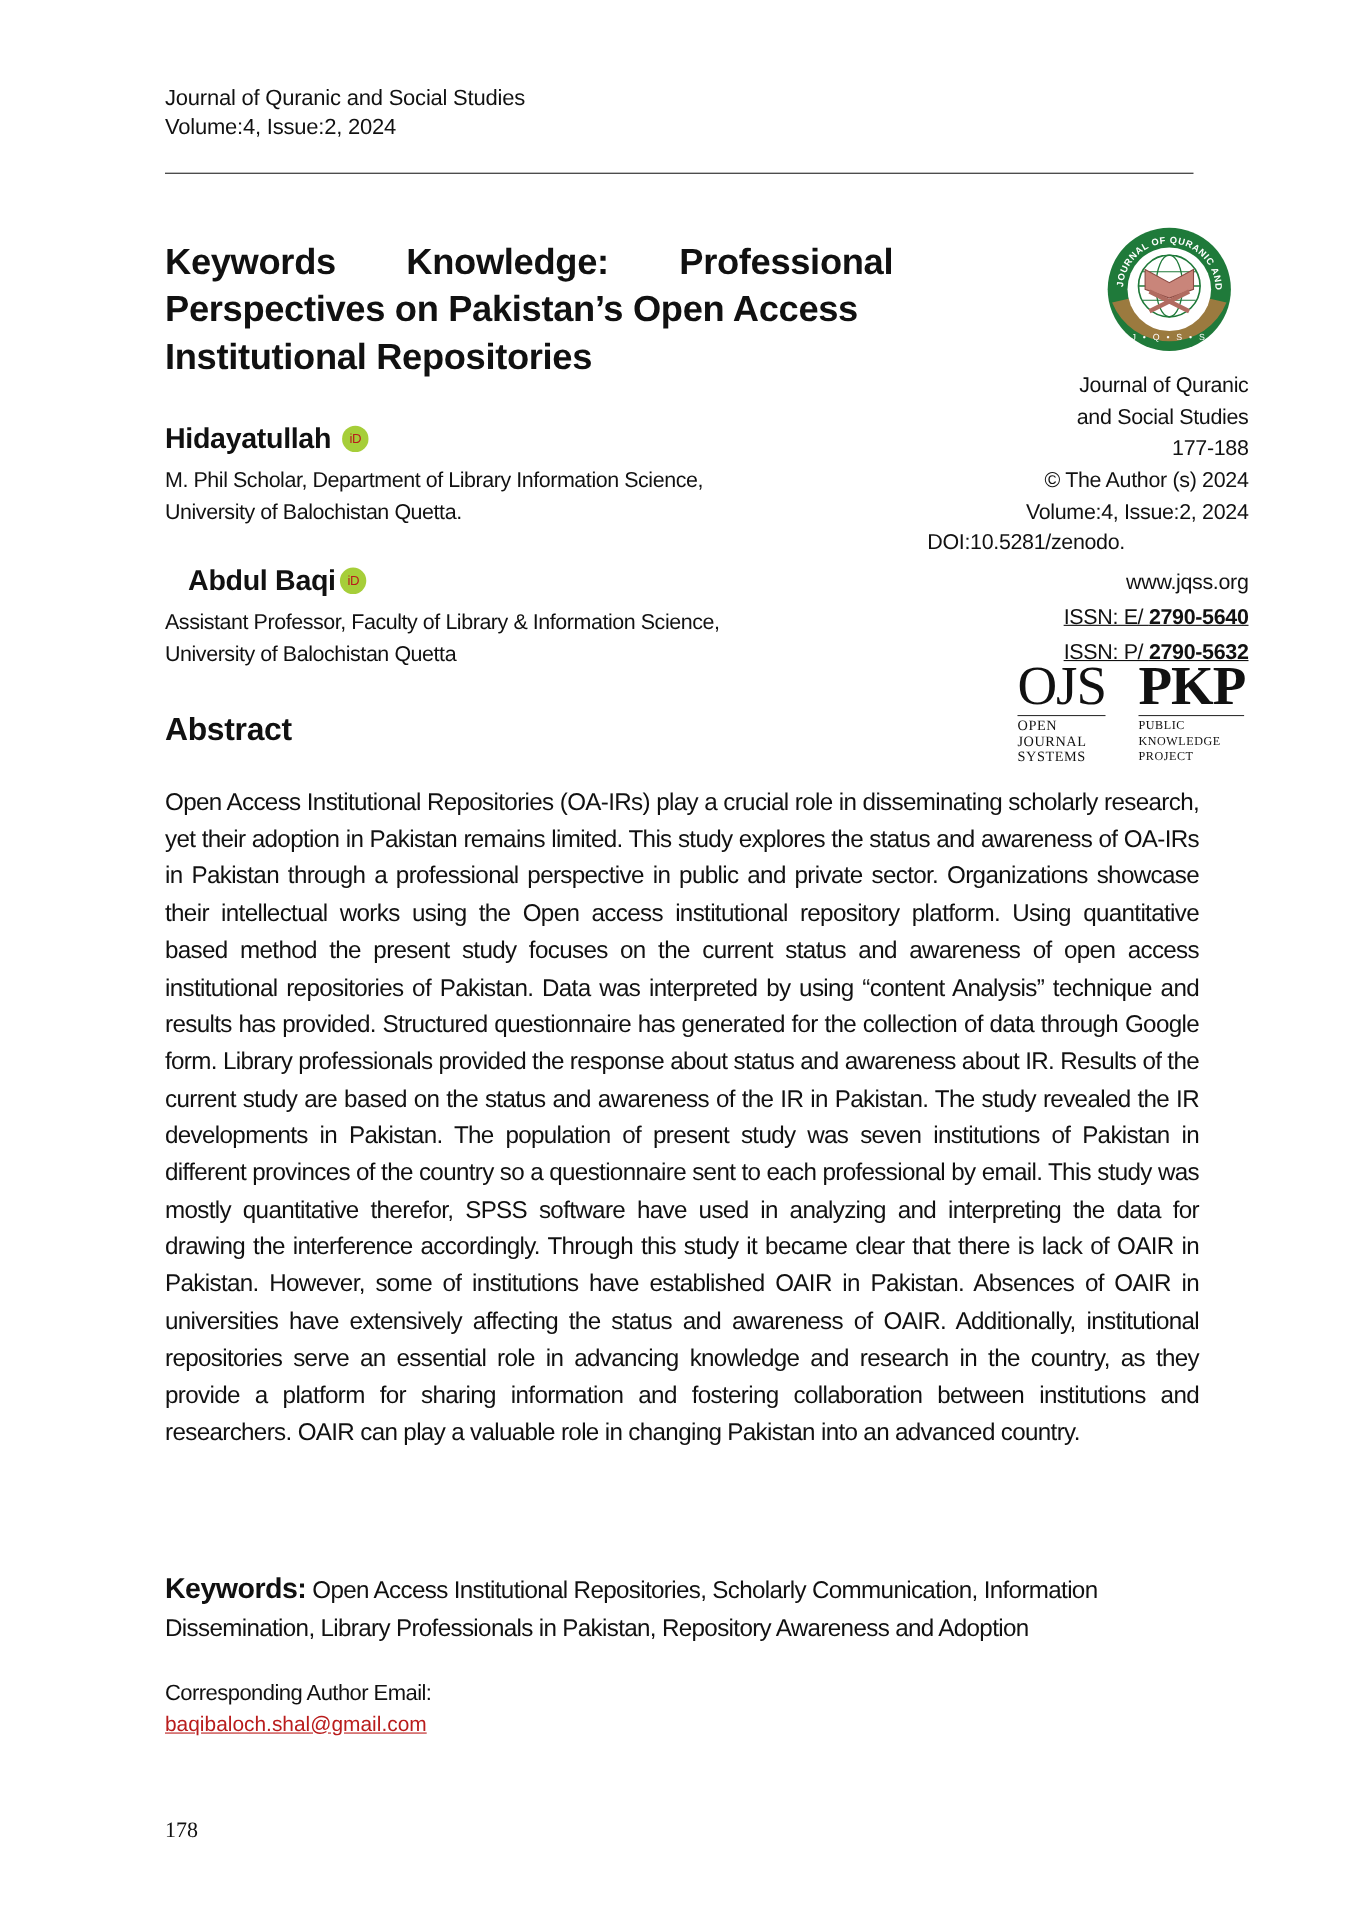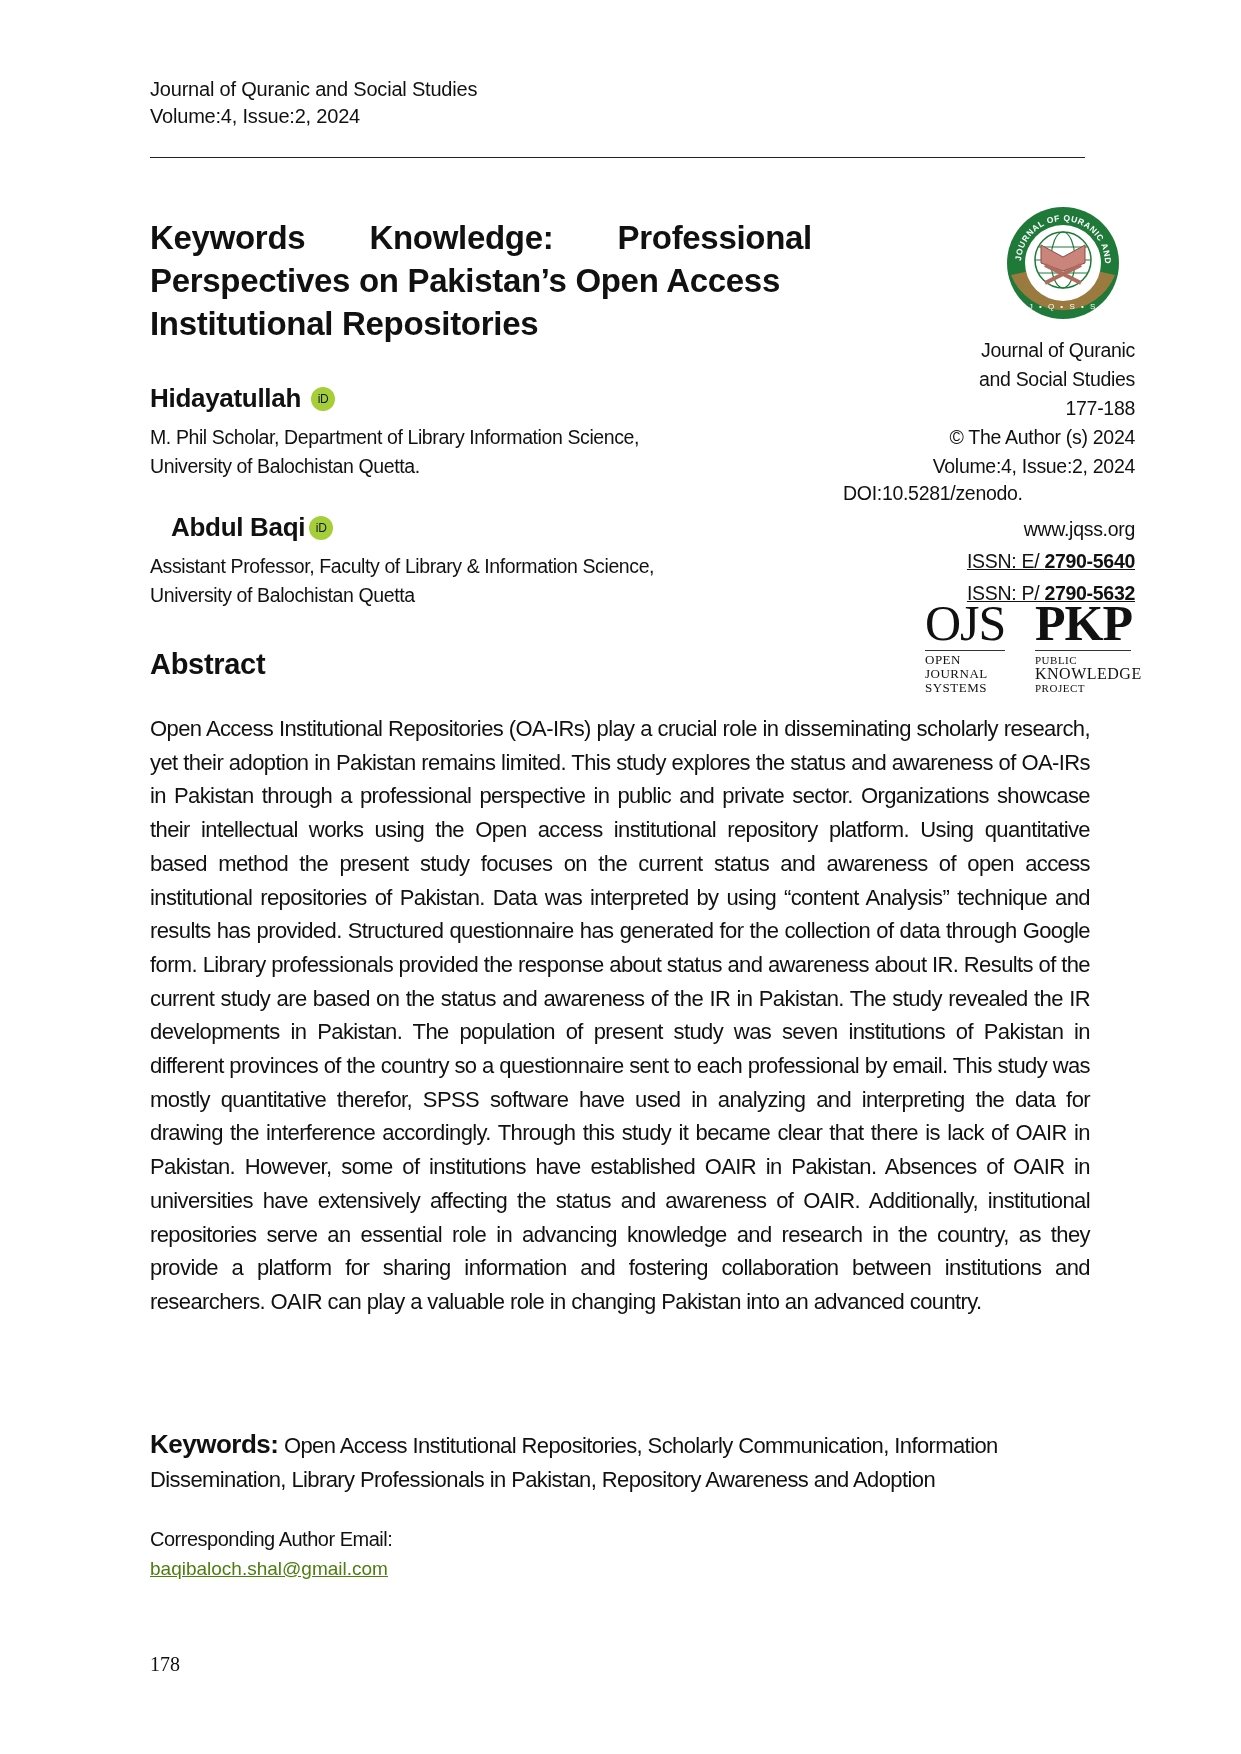--- a/index.html
+++ b/index.html
@@ -14,30 +14,30 @@
   .logo{left:1005px;top:205px;width:116px;height:116px;}
   .rcol{right:106px;top:336px;text-align:right;font-size:19.5px;line-height:29px;letter-spacing:-0.3px;}
   .doi{left:843px;top:482px;font-size:19.5px;letter-spacing:-0.3px;}
   .rcol2{right:106px;top:513px;text-align:right;font-size:19.5px;line-height:32px;letter-spacing:-0.3px;}
   .rcol2 .issn{text-decoration:underline;margin-left:37px;}
   .rcol2 b{font-weight:bold;}
   .ojs{left:925px;top:598px;width:205px;height:100px;}
   .ojs .big{font-family:"Liberation Serif",serif;font-size:50px;line-height:50px;letter-spacing:-1px;}
   .ojs .small{font-family:"Liberation Serif",serif;font-size:13px;line-height:14px;letter-spacing:0.5px;}
   .author{left:150px;font-size:26px;font-weight:bold;letter-spacing:-0.3px;display:flex;align-items:center;}
-  .orcid{display:inline-flex;width:24px;height:24px;border-radius:50%;background:#a6ce39;color:#0f172a;
+  .orcid{display:inline-flex;width:24px;height:24px;border-radius:50%;background:#a6ce39;color:#b91c1c;
          font-size:12px;font-weight:normal;align-items:center;justify-content:center;margin-left:10px;}
   .aff{left:150px;font-size:19.5px;line-height:29px;letter-spacing:-0.4px;}
   .abstract-h{left:150px;top:648px;font-size:29px;font-weight:bold;letter-spacing:-0.3px;}
   .abstract{left:150px;top:712px;width:940px;font-size:22px;line-height:33.7px;text-align:justify;
             letter-spacing:-0.6px;}
   .kw{left:150px;top:1428px;width:940px;font-size:22px;line-height:33.7px;letter-spacing:-0.6px;}
   .kw .lab{font-weight:bold;font-size:26px;letter-spacing:-0.5px;}
   .corr{left:150px;top:1528px;font-size:20px;font-weight:normal;letter-spacing:-0.5px;}
-  .email{left:150px;top:1558px;font-size:19px;color:#4d7c0f;text-decoration:underline;}
+  .email{left:150px;top:1558px;font-size:19px;color:#b91c1c;text-decoration:underline;}
   .pageno{left:150px;top:1653px;font-family:"Liberation Serif",serif;font-size:20px;}
 </style>
 </head>
 <body>
 
 <div class="abs hdr">
   <div>Journal of Quranic and Social Studies</div>
   <div>Volume:4, Issue:2, 2024</div>
 </div>
 <div class="abs rule"></div>
@@ -93,21 +93,21 @@
     <div class="big">OJS</div>
     <div style="border-top:1px solid #333;margin:2px 0 2px 0;width:80px;"></div>
     <div class="small">OPEN</div>
     <div class="small">JOURNAL</div>
     <div class="small">SYSTEMS</div>
   </div>
   <div style="position:absolute;left:110px;top:0;width:98px;">
     <div class="big" style="font-weight:bold;">PKP</div>
     <div style="border-top:1px solid #333;margin:2px 0 2px 0;width:96px;"></div>
     <div class="small" style="font-size:11px;">PUBLIC</div>
-    <div class="small" style="font-size:16px;">KNOWLEDGE</div>
+    <div class="small" style="font-size:11px;">KNOWLEDGE</div>
     <div class="small" style="font-size:11px;">PROJECT</div>
   </div>
 </div>
 
 <div class="abs author" style="top:383px;">
   <span>Hidayatullah</span>
   <span class="orcid">iD</span>
 </div>
 <div class="abs aff" style="top:423px;">
   <div>M. Phil Scholar, Department of Library Information Science,</div>

